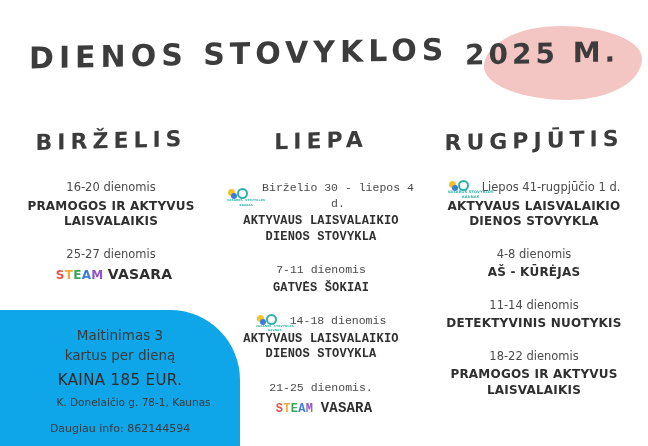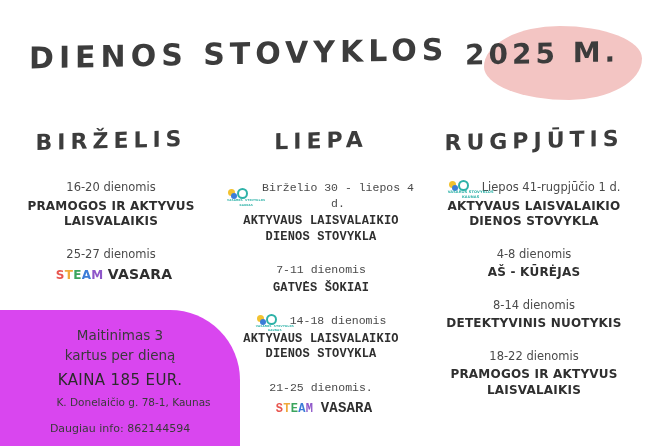--- a/index.html
+++ b/index.html
@@ -154,21 +154,21 @@
     line-height: 1.25;
   }
 
   
   .info-box {
     position: absolute;
     left: 0;
     top: 310px;
     width: 240px;
     height: 136px;
-    background: #d946ef;
+    background: #0ea5e9;
     border-radius: 0 70px 0 0;
     z-index: 3;
     text-align: center;
     padding-top: 16px;
   }
   .info-line1 {
     font-size: 13.5px;
     color: #3a3a3a;
     line-height: 1.45;
   }
@@ -274,21 +274,21 @@
         <div class="entry-title">AKTYVAUS LAISVALAIKIO DIENOS STOVYKLA</div>
       </div>
       <div class="entry">
         <div class="entry-dates">
           <span>4-8 dienomis</span>
         </div>
         <div class="entry-title">AŠ - KŪRĖJAS</div>
       </div>
       <div class="entry">
         <div class="entry-dates">
-          <span>8-14 dienomis</span>
+          <span>11-14 dienomis</span>
         </div>
         <div class="entry-title">DETEKTYVINIS NUOTYKIS</div>
       </div>
       <div class="entry">
         <div class="entry-dates">
           <span>18-22 dienomis</span>
         </div>
         <div class="entry-title">PRAMOGOS IR AKTYVUS LAISVALAIKIS</div>
       </div>
     </div>

